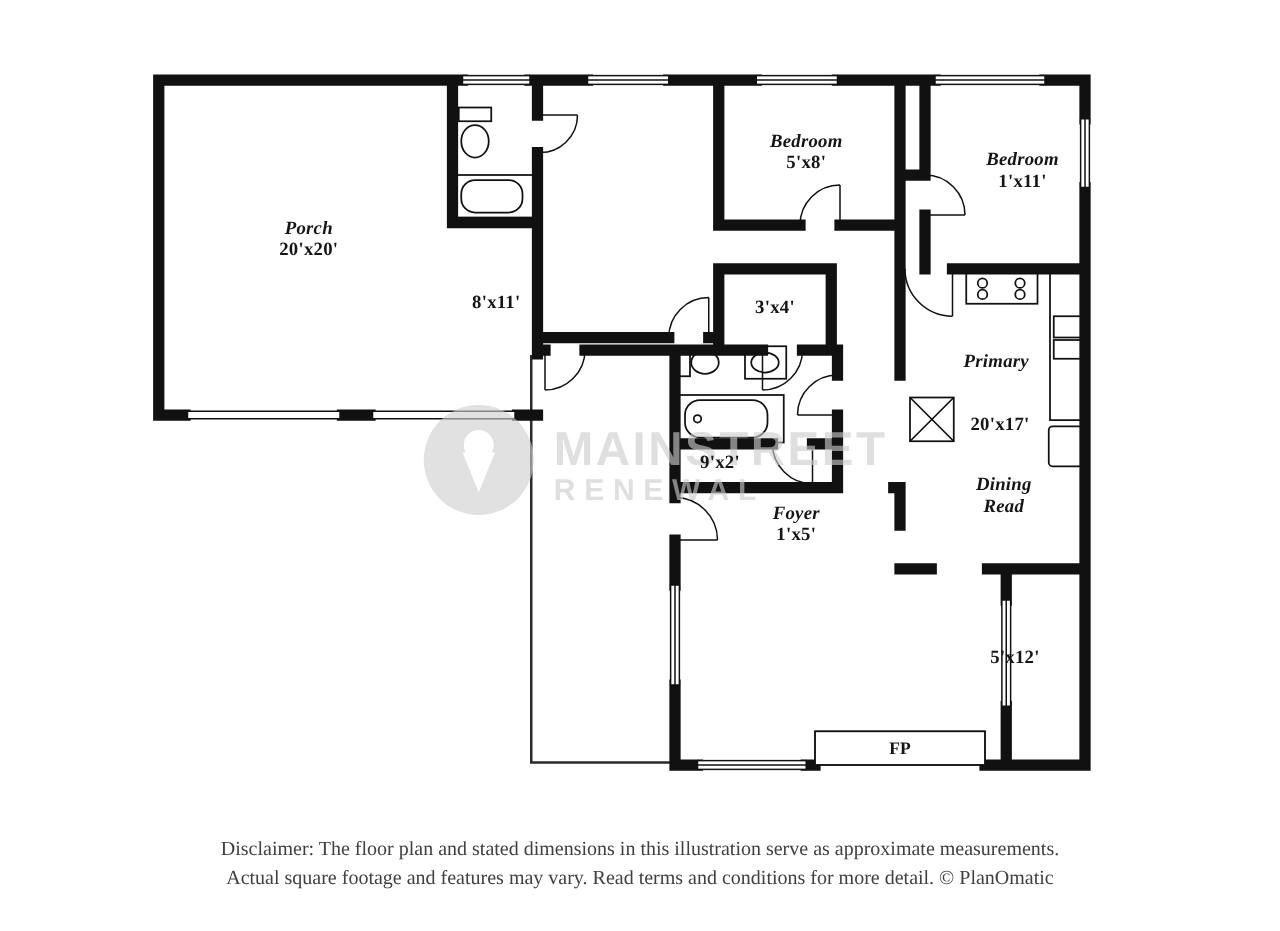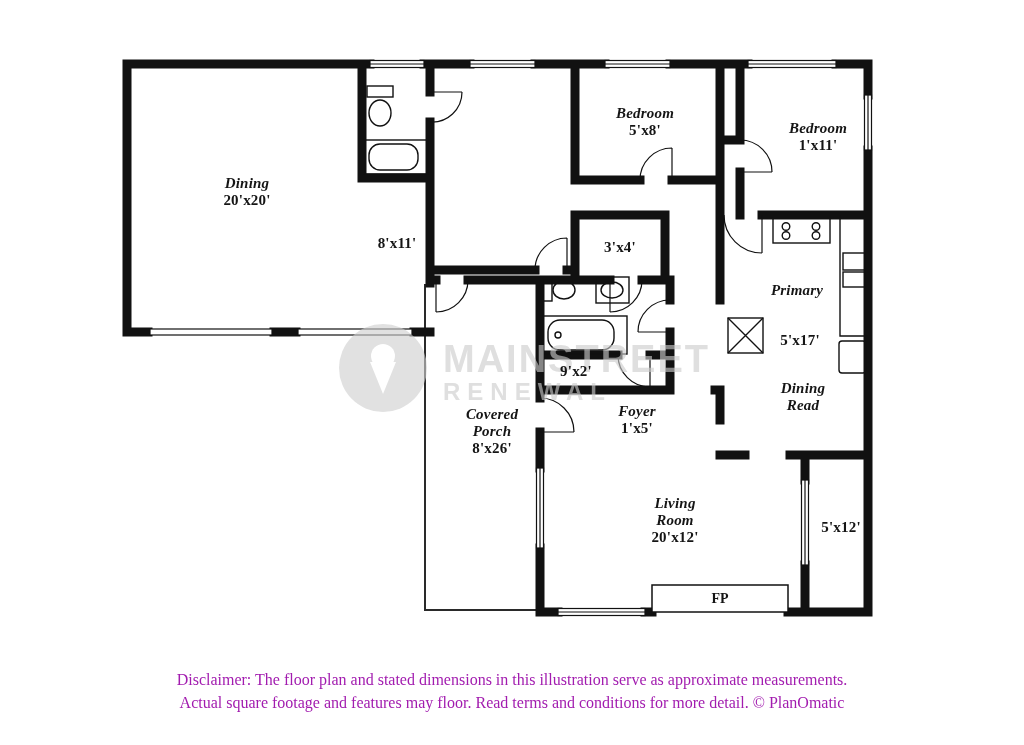--- a/index.html
+++ b/index.html
@@ -10,21 +10,21 @@
   .plan-svg{position:absolute;left:0;top:0;}
   .room-label{
     position:absolute;transform:translate(-50%,-50%);
     text-align:center;color:#151515;font-size:15px;font-weight:600;
     line-height:1.12;letter-spacing:.2px;
   }
   .room-label .rname{white-space:normal;font-style:italic;}
   .room-label .nowrap{white-space:nowrap;}
   .disclaimer{
     position:absolute;left:0;right:0;top:669px;text-align:center;
-    font-size:16px;color:#a21caf;line-height:1.42;
+    font-size:16px;color:#404040;line-height:1.42;
     font-family:"Liberation Serif","DejaVu Serif",serif;
   }
   .wm-text{font-family:"Liberation Sans","DejaVu Sans",sans-serif;font-weight:bold;}
 </style>
 </head>
 <body>
 
 <div class="stage">
 
   <svg class="plan-svg" width="1024" height="745" viewBox="0 0 1024 745">
@@ -136,21 +136,21 @@
         <circle cx="383" cy="368" r="44" fill="#cfcfcf"></circle>
         <circle cx="383" cy="356" r="12" fill="#ffffff"></circle>
         <path d="M370,362 L396,362 L383,394 Z" fill="#ffffff"></path>
       </g>
       <text class="wm-text" x="443" y="372" font-size="38" letter-spacing="2" fill="#cccccc">MAINSTREET</text>
       <text class="wm-text" x="443" y="400" font-size="24" letter-spacing="7" fill="#cccccc">RENEWAL</text>
     </g>
   </svg>
 
   <div class="room-label" style="left:247px;top:192px">
-    <div class="rname nowrap">Dining</div>
+    <div class="rname nowrap">Porch</div>
     <div class="rdims">20'x20'</div>
   </div>
 
 
   <div class="room-label" style="left:645px;top:122px">
     <div class="rname nowrap">Bedroom</div>
     <div class="rdims">5'x8'</div>
   </div>
 
   <div class="room-label" style="left:818px;top:137px">
@@ -163,48 +163,40 @@
   </div>
 
   <div class="room-label" style="left:620px;top:247px">
     <div class="rdims nowrap">3'x4'</div>
   </div>
 
   <div class="room-label" style="left:797px;top:290px">
     <div class="rname nowrap">Primary</div>
   </div>
   <div class="room-label" style="left:800px;top:340px">
-    <div class="rdims nowrap">5'x17'</div>
+    <div class="rdims nowrap">20'x17'</div>
   </div>
 
   <div class="room-label" style="left:803px;top:397px;width:64px">
     <div class="rname">Dining Read</div>
   </div>
 
   <div class="room-label" style="left:576px;top:371px">
     <div class="rdims nowrap">9'x2'</div>
   </div>
 
-  <div class="room-label" style="left:492px;top:431px;width:80px">
-    <div class="rname">Covered Porch</div>
-    <div class="rdims">8'x26'</div>
-  </div>
 
   <div class="room-label" style="left:637px;top:420px">
     <div class="rname nowrap">Foyer</div>
     <div class="rdims">1'x5'</div>
   </div>
 
-  <div class="room-label" style="left:675px;top:520px;width:64px">
-    <div class="rname">Living Room</div>
-    <div class="rdims">20'x12'</div>
-  </div>
-
-  <div class="room-label" style="left:841px;top:527px">
+
+  <div class="room-label" style="left:812px;top:527px">
     <div class="rdims nowrap">5'x12'</div>
   </div>
 
   <div class="disclaimer">
     <div>Disclaimer: The floor plan and stated dimensions in this illustration serve as approximate measurements.</div>
-    <div>Actual square footage and features may floor. Read terms and conditions for more detail. © PlanOmatic</div>
+    <div>Actual square footage and features may vary. Read terms and conditions for more detail. © PlanOmatic</div>
   </div>
 
 </div>
 
 </body></html>

